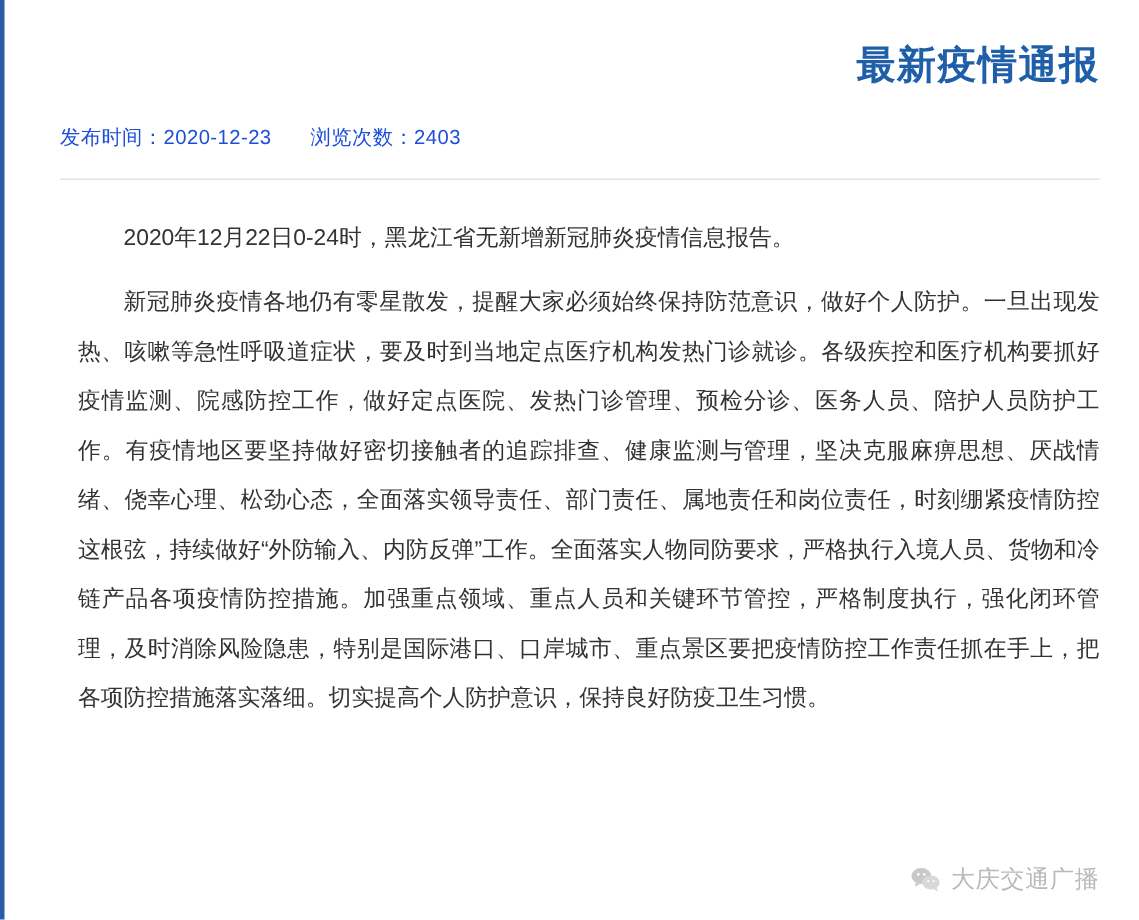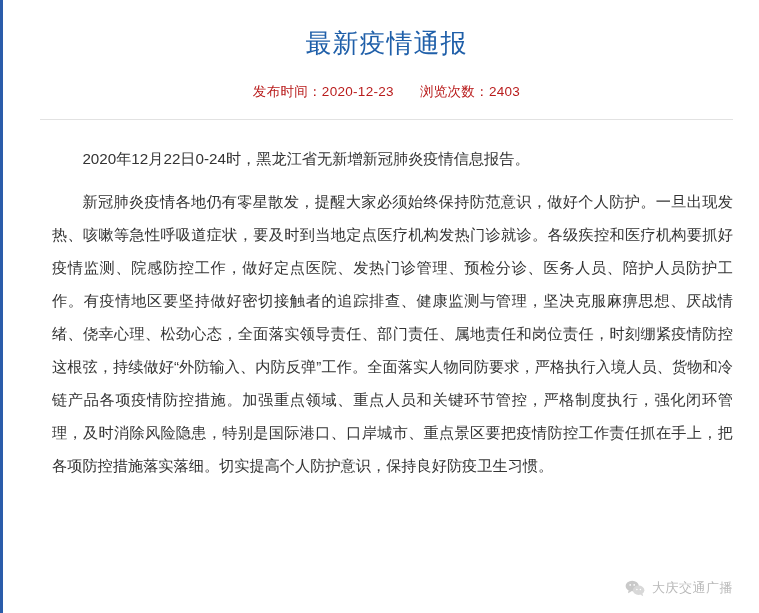--- a/index.html
+++ b/index.html
@@ -34,32 +34,31 @@
     left: 14px;
     top: 0;
     width: 745px;
     height: 613px;
     box-sizing: border-box;
     padding: 0 26px 0 26px;
   }
   .title {
     margin: 0;
     padding-top: 26px;
-    text-align: center;
+    text-align: right;
     font-size: 26px;
-    font-weight: normal;
+    font-weight: bold;
     color: #1f5fa9;
     letter-spacing: 1px;
     font-family: "Liberation Sans", sans-serif;
   }
   .meta {
     margin-top: 22px;
-    text-align: center;
     font-size: 13.5px;
-    color: #b91c1c;
+    color: #1d4ed8;
     letter-spacing: 0.3px;
   }
   .meta .meta-gap {
     display: inline-block;
     width: 26px;
   }
   .divider {
     margin: 18px 0 0 0;
     height: 1px;
     background: #e2e2e2;
@@ -86,21 +85,21 @@
     gap: 7px;
   }
   .wechat-icon {
     width: 20px;
     height: 17px;
     position: relative;
     display: inline-block;
   }
   .wechat-icon svg { display: block; }
   .footer-label {
-    font-size: 13px;
+    font-size: 16px;
     color: #b9b9b9;
     letter-spacing: 0.5px;
   }
 </style>
 </head>
 <body>
 
 <div class="page">
 
   <div class="left-rail"></div>

